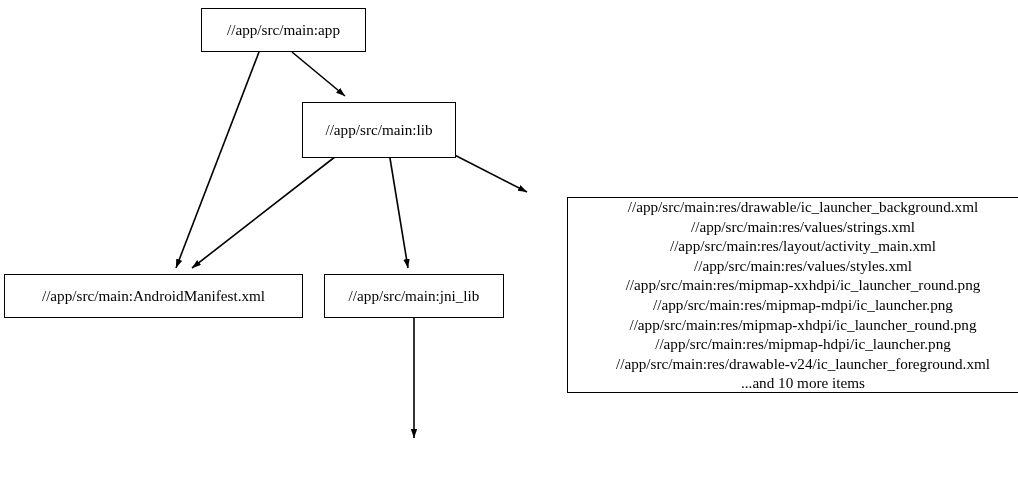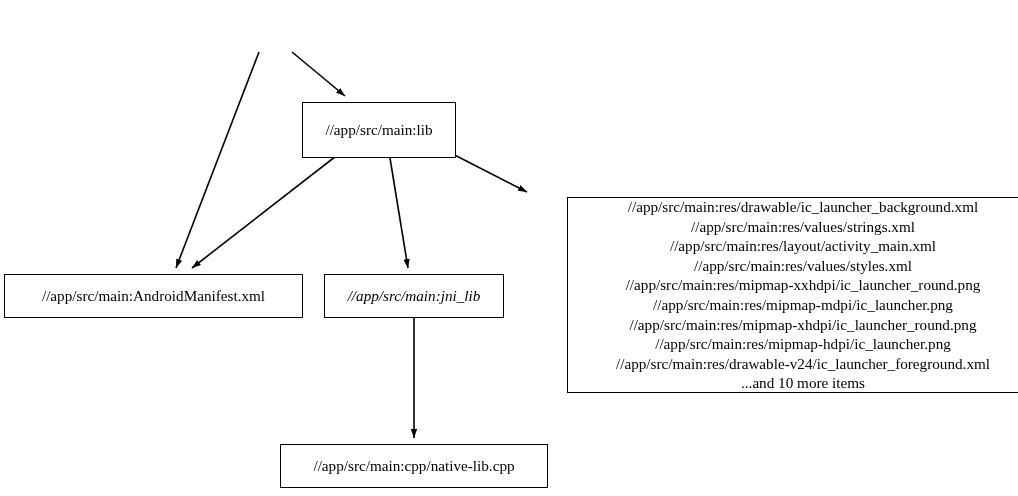--- a/index.html
+++ b/index.html
@@ -52,21 +52,21 @@
   }
   .node-multiline .node-label {
     white-space: pre-line;
     padding: 0;
   }
 
   
   #node-app            { left: 201px; top: 8px;   width: 165px; height: 44px; }
   #node-lib            { left: 302px; top: 102px; width: 154px; height: 56px; }
   #node-manifest       { left: 4px;   top: 274px; width: 299px; height: 44px; }
-  #node-jni-lib        { left: 324px; top: 274px; width: 180px; height: 44px; font-style: italic; }
+  #node-jni-lib        { left: 324px; top: 274px; width: 180px; height: 44px; }
   #node-res-group      { left: 531px; top: 197px; width: 472px; height: 196px; }
   #node-native-lib     { left: 280px; top: 444px; width: 268px; height: 44px; }
 </style>
 </head>
 <body>
 
 <div id="graph-canvas">
 
   <svg id="edge-layer" viewBox="0 0 1018 496" width="1018" height="496" xmlns="http://www.w3.org/2000/svg">
     <defs>
@@ -81,20 +81,23 @@
 
     <line x1="349" y1="146" x2="192" y2="268" stroke="#000000" stroke-width="1.6" marker-end="url(#arrow)"></line>
 
     <line x1="388" y1="146" x2="408" y2="268" stroke="#000000" stroke-width="1.6" marker-end="url(#arrow)"></line>
 
     <line x1="437" y1="146" x2="527" y2="192" stroke="#000000" stroke-width="1.6" marker-end="url(#arrow)"></line>
 
     <line x1="414" y1="318" x2="414" y2="438" stroke="#000000" stroke-width="1.6" marker-end="url(#arrow)"></line>
   </svg>
 
+  <div class="node" id="node-app">
+    <span class="node-label">//app/src/main:app</span>
+  </div>
 
   <div class="node" id="node-lib">
     <span class="node-label">//app/src/main:lib</span>
   </div>
 
   <div class="node" id="node-manifest">
     <span class="node-label">//app/src/main:AndroidManifest.xml</span>
   </div>
 
   <div class="node" id="node-jni-lib">
@@ -107,17 +110,14 @@
 //app/src/main:res/layout/activity_main.xml
 //app/src/main:res/values/styles.xml
 //app/src/main:res/mipmap-xxhdpi/ic_launcher_round.png
 //app/src/main:res/mipmap-mdpi/ic_launcher.png
 //app/src/main:res/mipmap-xhdpi/ic_launcher_round.png
 //app/src/main:res/mipmap-hdpi/ic_launcher.png
 //app/src/main:res/drawable-v24/ic_launcher_foreground.xml
 ...and 10 more items</span>
   </div>
 
-  <div class="node" id="node-native-lib">
-    <span class="node-label">//app/src/main:cpp/native-lib.cpp</span>
-  </div>
 
 </div>
 
 </body></html>

